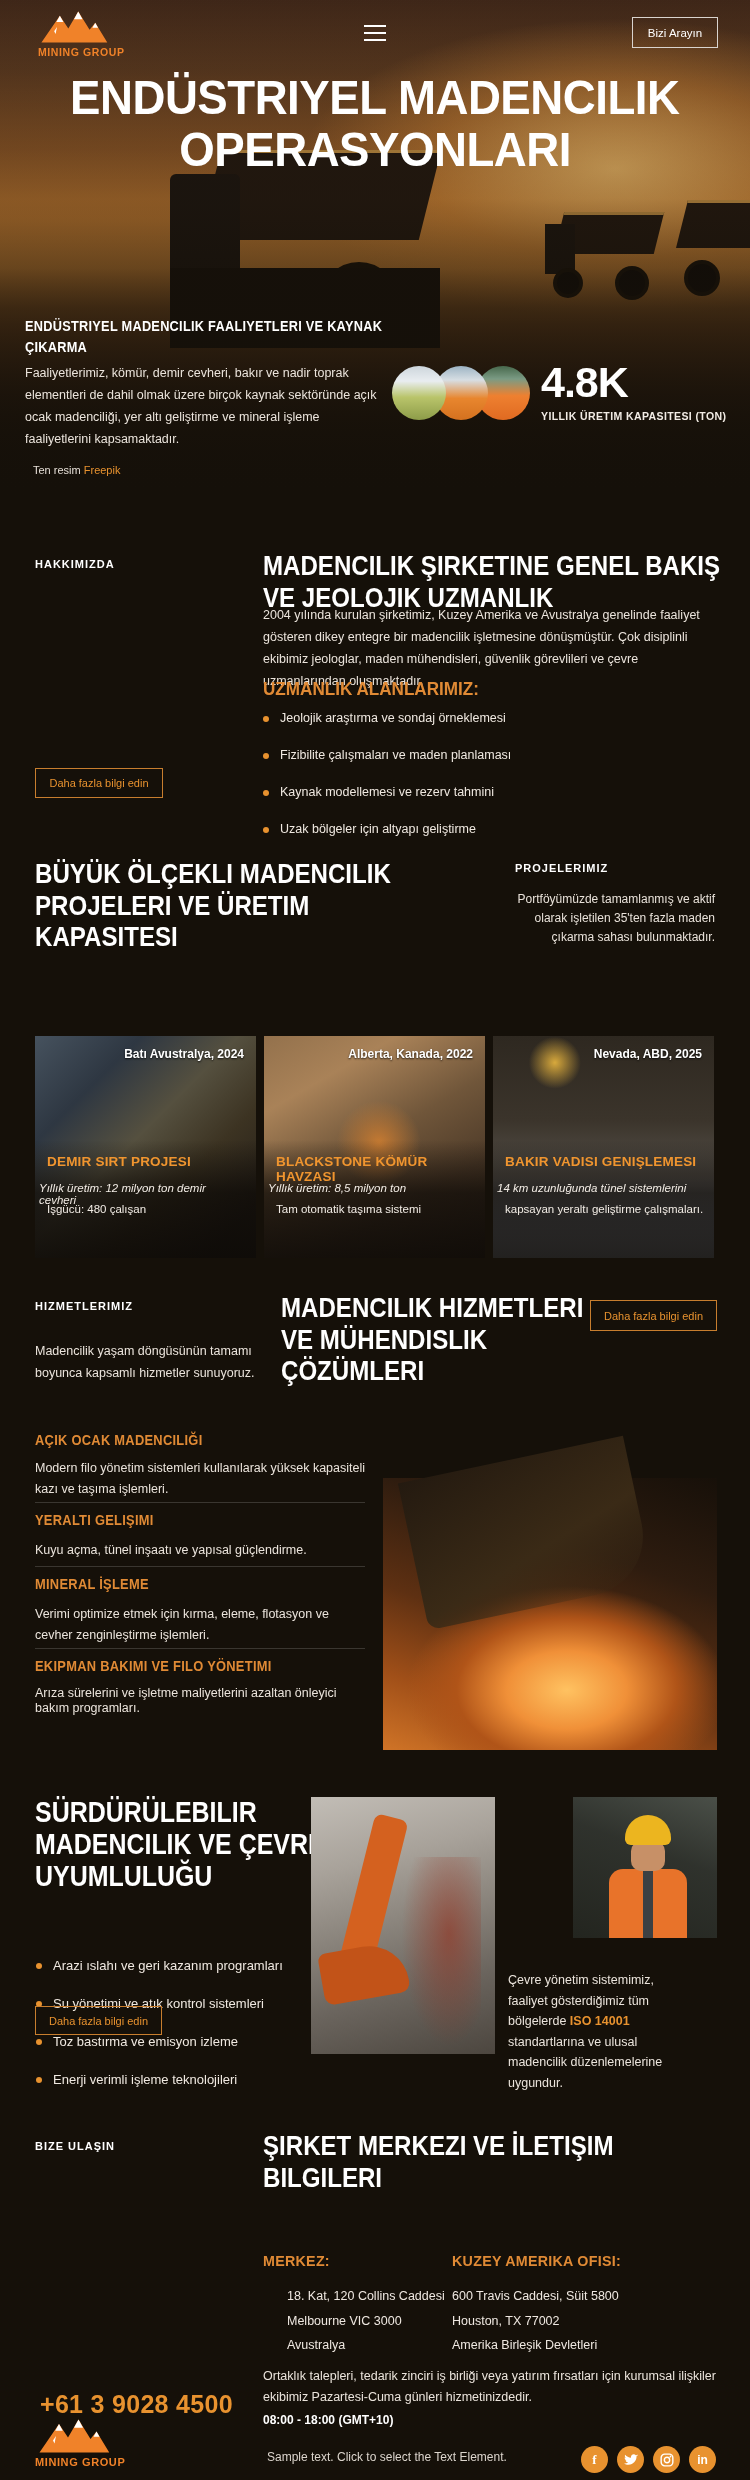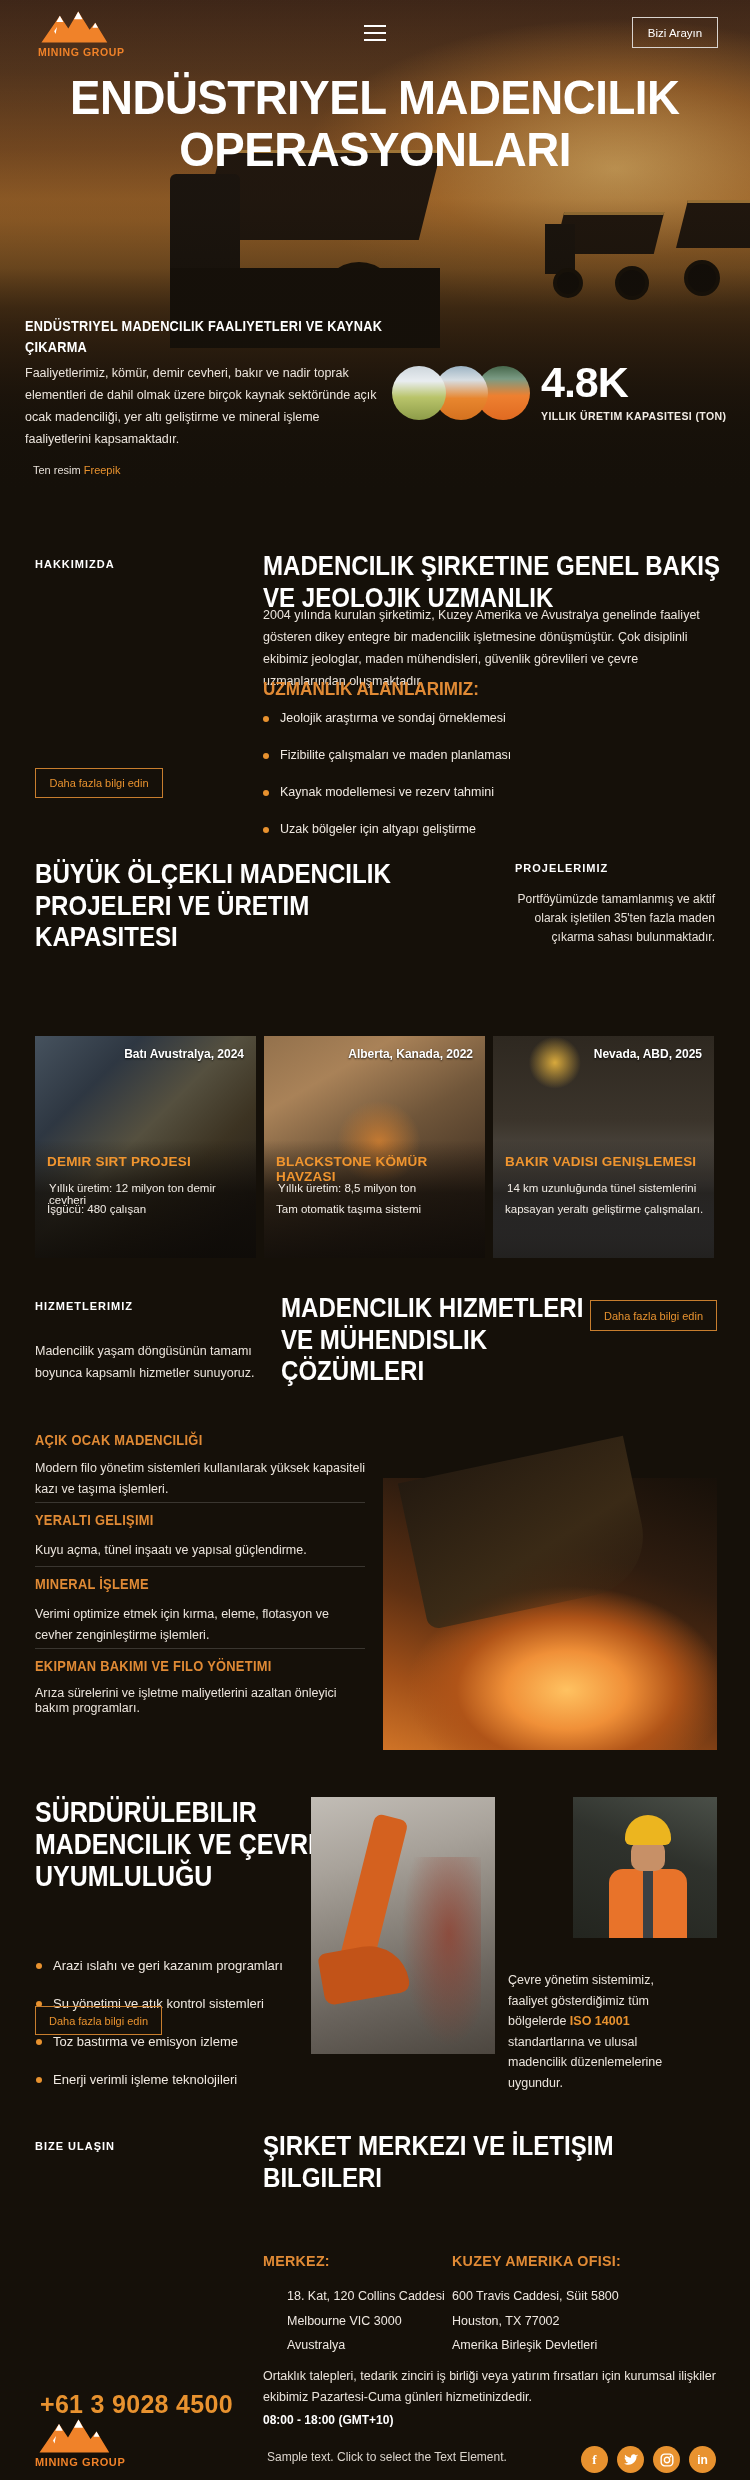--- a/index.html
+++ b/index.html
@@ -47,21 +47,21 @@
   .orange-sub { color:#E08A35; font-weight:bold; }
   .bullet { position:relative; padding-left:17px; font-size:12.5px; color:#F0E9E1; }
   .bullet::before { content:""; position:absolute; left:0; top:5px; width:6px; height:6px; border-radius:50%; background:#E8922F; }
   .btn-orange { border:1px solid #C87E2E; color:#E8922F; font-size:11px; display:flex; align-items:center; justify-content:center; cursor:pointer; background:transparent; }
 
   
   .card { position:absolute; top:1036px; width:221px; height:222px; overflow:hidden; }
   .card .scrim { position:absolute; left:0; bottom:0; width:100%; height:118px; background:linear-gradient(180deg, rgba(12,9,6,0) 0%, rgba(12,9,6,.72) 45%, rgba(12,9,6,.88) 100%); }
   .card .loc { position:absolute; top:11px; right:12px; font-size:12px; font-weight:bold; color:#fff; text-shadow:0 1px 2px rgba(0,0,0,.8); }
   .card .ttl { position:absolute; left:12px; top:118px; font-size:13.5px; font-weight:bold; color:#F0952F; letter-spacing:.2px; }
-  .card .l1 { position:absolute; left:14px; top:146px; width:200px; font-size:11.5px; color:#F2ECE5; }
+  .card .l1 { position:absolute; left:4px; top:146px; width:200px; font-size:11.5px; color:#F2ECE5;font-style:italic; }
   .card .l2 { position:absolute; left:12px; top:167px; width:200px; font-size:11.5px; color:#F2ECE5; }
   .card-bg-1 { background:linear-gradient(135deg,#46525e 0%,#2e3742 24%,#55503f 46%,#3c3322 66%,#262019 88%); }
   .card-bg-2 { background:radial-gradient(circle 60px at 52% 48%, #c57a32 0%, rgba(0,0,0,0) 70%), linear-gradient(150deg,#93714c 0%,#a98258 22%,#70563a 48%,#4e3b29 72%,#37291c 100%); }
   .card-bg-3 { background:radial-gradient(circle 40px at 28% 12%, #d8a93c 0%, rgba(0,0,0,0) 65%), linear-gradient(180deg,#2e2820 0%,#3b342b 38%,#555049 62%,#8b9098 84%,#c3ccd6 100%); }
 
   
   .svc-title { color:#E08A35; font-weight:bold; font-size:14px; letter-spacing:.3px; }
   .divider { height:1px; background:rgba(255,255,255,.16); }
   .svc-img { left:383px; top:1478px; width:334px; height:272px;
     background:

